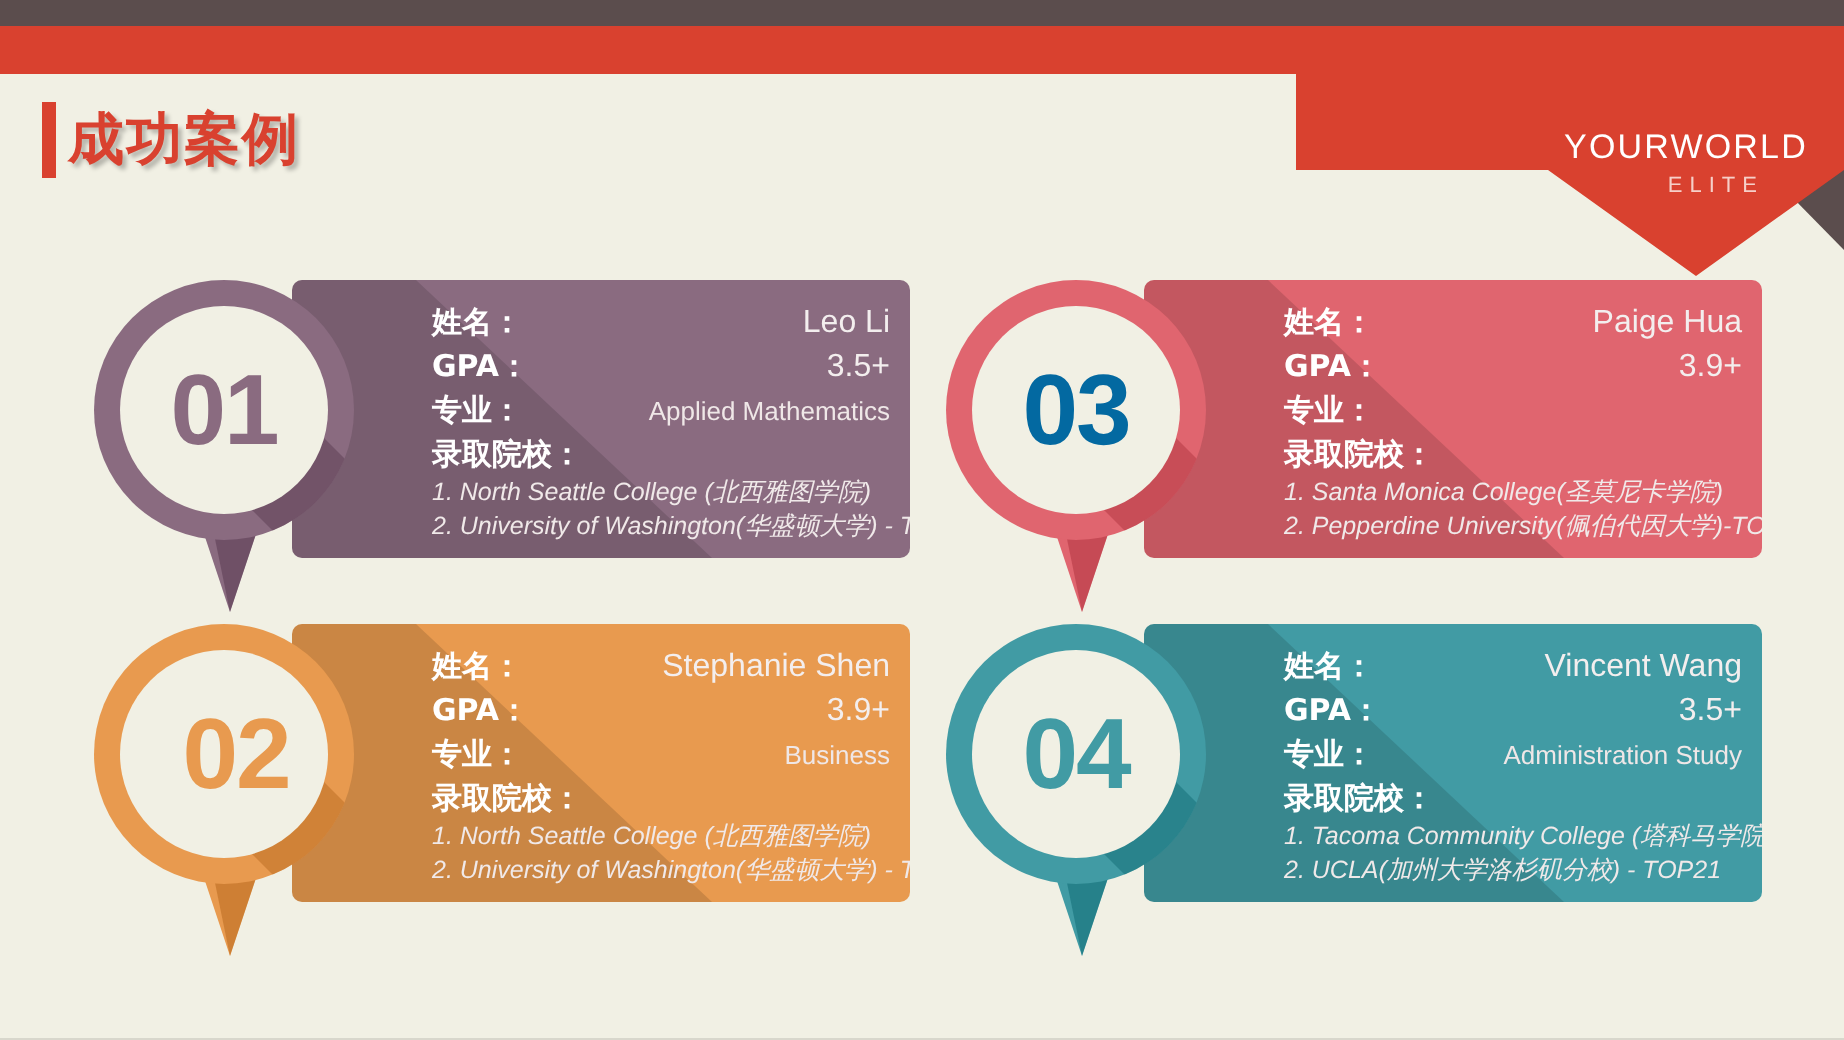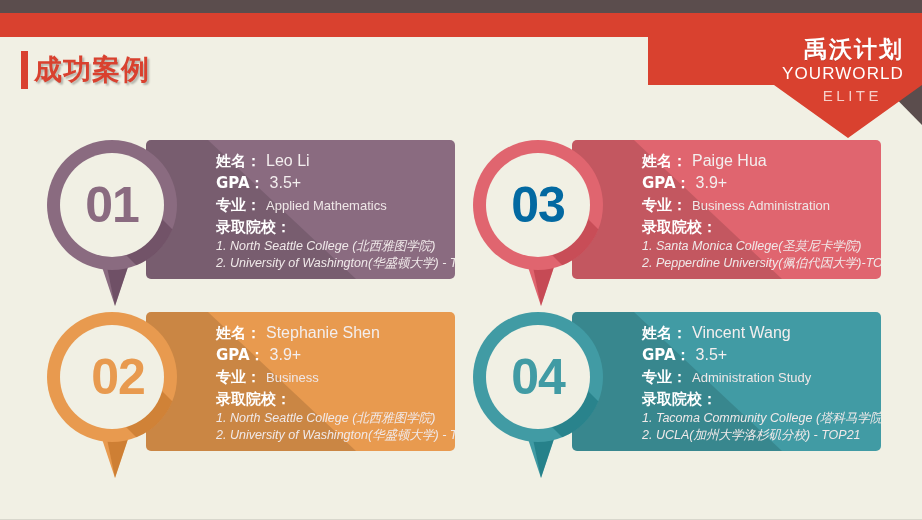--- a/index.html
+++ b/index.html
@@ -50,21 +50,21 @@
     font-family:"DejaVu Sans","Liberation Sans",sans-serif;
     text-shadow:0 1px 0 rgba(0,0,0,.12);
   }
   .logo-en {
     position:absolute; right:18px; top:51px;
     font-size:17px; font-weight:normal; color:#ffffff;
     letter-spacing:1.1px;
   }
   .logo-elite {
     position:absolute; right:40px; top:74px;
-    font-size:15px; color:#f6cfc8; letter-spacing:3.5px;
+    font-size:11px; color:#f6cfc8; letter-spacing:3.5px;
   }
 
   
   .title-row { position:absolute; left:21px; top:44px; height:52px; display:flex; align-items:center; }
   .title-bar { width:7px; height:38px; background:#d9412f; margin-right:6px; }
   .title-text {
     font-size:28px; font-weight:bold; color:#d9412f;
     font-family:"DejaVu Sans","Liberation Sans",sans-serif;
     letter-spacing:1px;
     text-shadow: 2px 2px 2px rgba(0,0,0,.25);
@@ -100,21 +100,21 @@
     display:flex; align-items:center; justify-content:center;
   }
   .pin-num {
     font-size:50px; font-weight:bold; letter-spacing:-1px;
     font-family:"Liberation Sans","DejaVu Sans",sans-serif;
     line-height:1;
     text-align:center;
   }
 
   .fields { position:absolute; left:70px; top:12px; right:10px; }
-  .field-line { display:flex; align-items:baseline; margin-bottom:3px; white-space:nowrap; }
+  .field-line { display:flex; align-items:baseline; margin-bottom:3px; white-space:nowrap;justify-content:space-between; }
   .f-label {
     font-size:15px; font-weight:bold; color:#ffffff;
     font-family:"DejaVu Sans","Liberation Sans",sans-serif;
     margin-right:5px;
   }
   .f-value { font-size:16px; color:#f3eeee; font-weight:normal; }
   .f-value.small { font-size:13px; color:#efe7e7; }
   .schools-head {
     font-size:15px; font-weight:bold; color:#ffffff;
     font-family:"DejaVu Sans","Liberation Sans",sans-serif;
@@ -136,21 +136,20 @@
 <div id="slide">
 
   <div class="topbar-dark"></div>
   <div class="topbar-red"></div>
   <div class="topbar-seam"></div>
 
   <div class="logo-wrap">
     <div class="logo-graytri"></div>
     <div class="logo-pent"></div>
     <div class="logo-text">
-      <div class="logo-cn">禹沃计划</div>
       <div class="logo-en">YOURWORLD</div>
       <div class="logo-elite">ELITE</div>
     </div>
   </div>
 
   <div class="title-row">
     <div class="title-bar"></div>
     <div class="title-text">成功案例</div>
   </div>
 
@@ -223,21 +222,20 @@
           <div class="field-line">
             <span class="f-label">姓名：</span>
             <span class="f-value">Paige Hua</span>
           </div>
           <div class="field-line">
             <span class="f-label">GPA：</span>
             <span class="f-value">3.9+</span>
           </div>
           <div class="field-line">
             <span class="f-label">专业：</span>
-            <span class="f-value small"> Business Administration</span>
           </div>
           <div class="schools-head">录取院校：</div>
           <div class="school-item">1. Santa Monica College(圣莫尼卡学院)</div>
           <div class="school-item">2. Pepperdine University(佩伯代因大学)-TOP46</div>
         </div>
       </div>
       <div class="pin">
         <div class="pin-tail" style="background: rgb(224, 101, 111); clip-path: polygon(0px 0px, 52px 0px, 26px 78px);"></div>
         <div class="pin-tail" style="background: rgb(176, 53, 63); opacity: 0.55; clip-path: polygon(10px 0px, 52px 0px, 26px 78px);"></div>
         <div class="pin-circle-outer" style="background: rgb(224, 101, 111);"></div>

